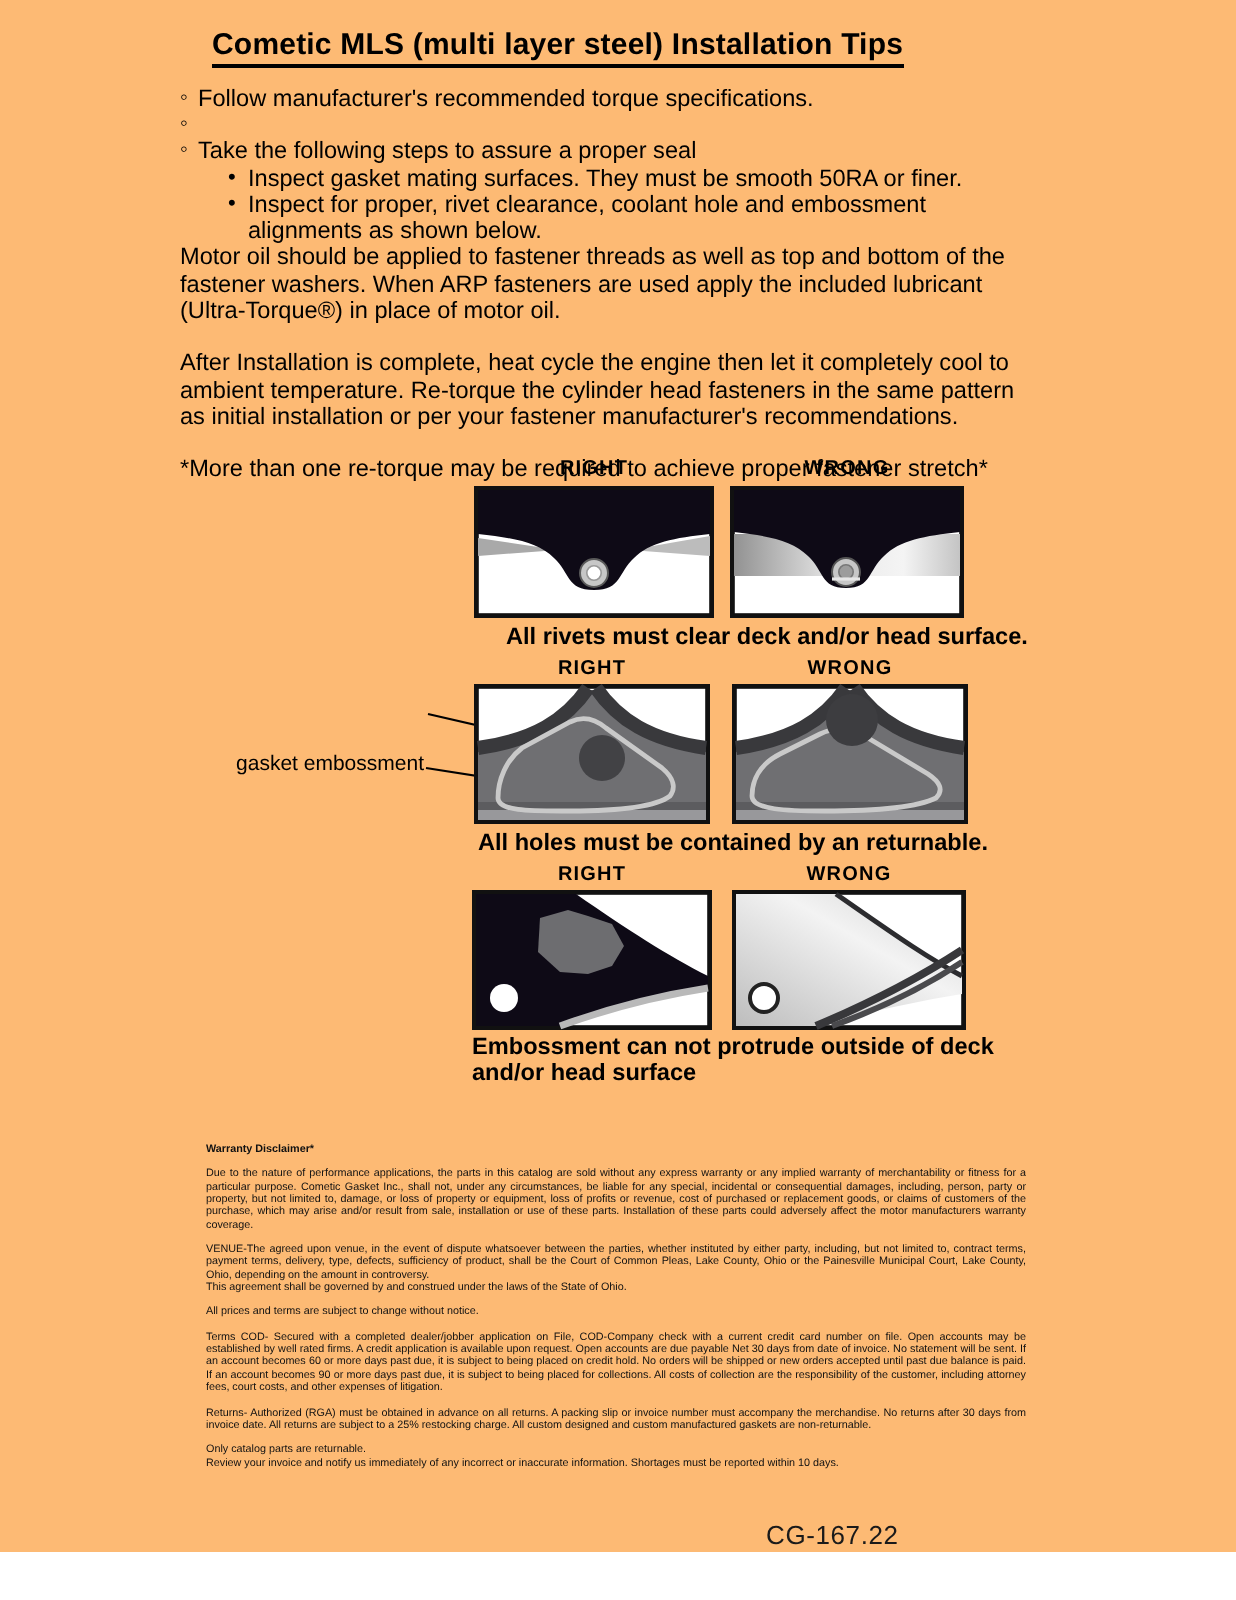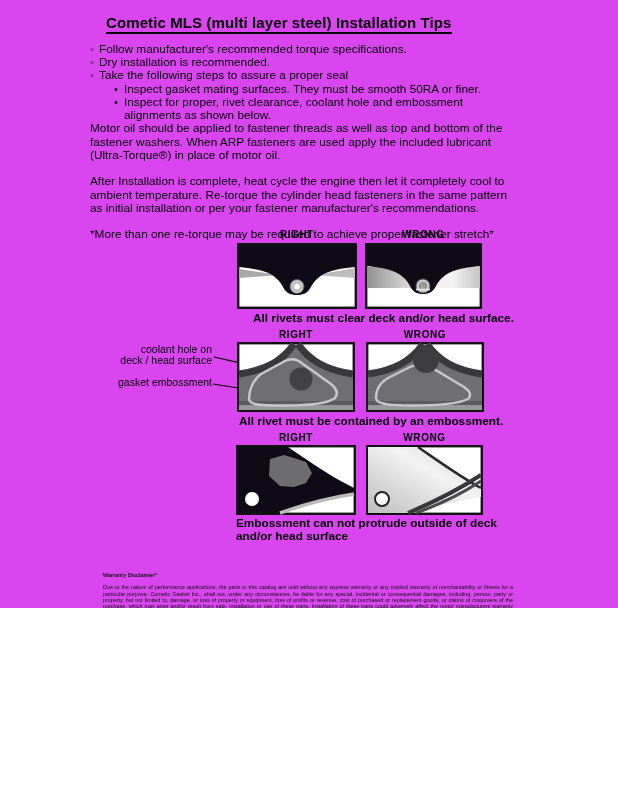--- a/index.html
+++ b/index.html
@@ -1,16 +1,16 @@
 <!DOCTYPE html>
 <html><head>
 <meta charset="utf-8">
 <style>
   html,body{margin:0;padding:0;background:#ffffff;}
-  .page{position:relative;width:618px;height:608px;background:#d946ef;
+  .page{position:relative;width:618px;height:776px;background:#fdba74;
         font-family:"Liberation Sans",sans-serif;color:#000;overflow:hidden;}
 
   
   .content{position:absolute;left:90px;top:14px;width:426px;}
   .title{display:inline-block;font-size:15px;font-weight:bold;margin:0 0 9px 16px;
          padding-bottom:1px;border-bottom:2px solid #000;letter-spacing:.1px;}
   .brow{display:flex;font-size:11.8px;line-height:13.2px;}
   .brow .mk{flex:none;width:9px;font-size:11px;line-height:13.2px;}
   .brow.sub{margin-left:24px;}
   .brow.sub .mk{width:10px;}
@@ -39,21 +39,20 @@
 
   <div class="content">
     <h1 class="title">Cometic MLS (multi layer steel) Installation Tips</h1>
 
     <div class="brow">
       <span class="mk">◦</span>
       <span>Follow manufacturer's recommended torque specifications.</span>
     </div>
     <div class="brow">
       <span class="mk">◦</span>
-      <span>Dry installation is recommended.</span>
     </div>
     <div class="brow">
       <span class="mk">◦</span>
       <span>Take the following steps to assure a proper seal</span>
     </div>
     <div class="brow sub">
       <span class="mk">•</span>
       <span>Inspect gasket mating surfaces.  They must be smooth 50RA or finer.</span>
     </div>
     <div class="brow sub">
@@ -93,22 +92,20 @@
     <circle cx="58" cy="43" r="7" fill="#c7c7c7" stroke="#555" stroke-width="1"></circle>
     <circle cx="58" cy="43" r="3.6" fill="#9c9c9c" stroke="#777" stroke-width="0.8"></circle>
     <line x1="51" y1="46.5" x2="65" y2="46.5" stroke="#e6e6e6" stroke-width="1.6"></line>
   </svg>
 
   <div class="dg-cap" style="left:253px;top:312px">All rivets must clear deck and/or head surface.</div>
 
   <div class="dg-label" style="left:237px;top:329px;width:118px">RIGHT</div>
   <div class="dg-label" style="left:366px;top:329px;width:118px">WRONG</div>
 
-  <div class="ann" style="left:92px;top:344px;width:120px">coolant hole on
-deck / head surface</div>
   <div class="ann" style="left:92px;top:377px;width:120px">gasket embossment</div>
 
   <svg class="leader" style="left:0;top:330px" width="618" height="100">
     <line x1="214" y1="27" x2="297" y2="46" stroke="#000" stroke-width="1.1"></line>
     <line x1="213" y1="54" x2="264" y2="62" stroke="#000" stroke-width="1.1"></line>
   </svg>
 
   <svg class="dg-box" style="left:237px;top:342px" width="118" height="70" viewBox="0 0 118 70">
     <rect x="1.2" y="1.2" width="115.6" height="67.6" fill="#ffffff" stroke="#111" stroke-width="2.4"></rect>
     <path d="M2,34 C30,30 46,20 56,3 L62,3 C72,20 88,30 116,34 L116,68 H2 Z" fill="#6f6f72"></path>
@@ -122,21 +119,21 @@
   <svg class="dg-box" style="left:366px;top:342px" width="118" height="70" viewBox="0 0 118 70">
     <rect x="1.2" y="1.2" width="115.6" height="67.6" fill="#ffffff" stroke="#111" stroke-width="2.4"></rect>
     <path d="M2,34 C30,30 46,20 56,3 L62,3 C72,20 88,30 116,34 L116,68 H2 Z" fill="#6f6f72"></path>
     <path d="M2,32 C30,28 46,18 57,2 M61,2 C72,18 88,28 116,32" fill="none" stroke="#39393c" stroke-width="7"></path>
     <rect x="2" y="59" width="114" height="4" fill="#5c5c5f"></rect>
     <rect x="2" y="63" width="114" height="5" fill="#98989b"></rect>
     <path d="M10,56 C10,48 14,40 24,35 L44,25 C52,21 60,22 68,27 L98,45 C104,49 106,53 102,57 C92,62 70,63.5 46,63.5 C28,63.5 10,63 10,56 Z" fill="none" stroke="#c9c9c9" stroke-width="2.4"></path>
     <circle cx="60" cy="18" r="13" fill="#3d3d40"></circle>
   </svg>
 
-  <div class="dg-cap" style="left:239px;top:415px">All rivet must be contained by an embossment.</div>
+  <div class="dg-cap" style="left:239px;top:415px">All holes must be contained by an returnable.</div>
 
   <div class="dg-label" style="left:236px;top:432px;width:120px">RIGHT</div>
   <div class="dg-label" style="left:366px;top:432px;width:117px">WRONG</div>
 
   <svg class="dg-box" style="left:236px;top:445px" width="120" height="70" viewBox="0 0 120 70">
     <rect x="1.2" y="1.2" width="117.6" height="67.6" fill="#ffffff" stroke="#111" stroke-width="2.4"></rect>
     <path d="M2,2 H52 C78,20 98,33 118,43 L118,49 C92,53 66,60 44,68 L2,68 Z" fill="#0e0a16"></path>
     <path d="M44,68 C66,60 92,53 118,49" fill="none" stroke="#b9b9b9" stroke-width="3.5"></path>
     <path d="M34,14 L48,10 L58,13 L70,17 L76,28 L70,38 L58,42 L44,41 L33,31 Z" fill="#6d6d70"></path>
     <circle cx="16" cy="54" r="7" fill="#ffffff"></circle>

